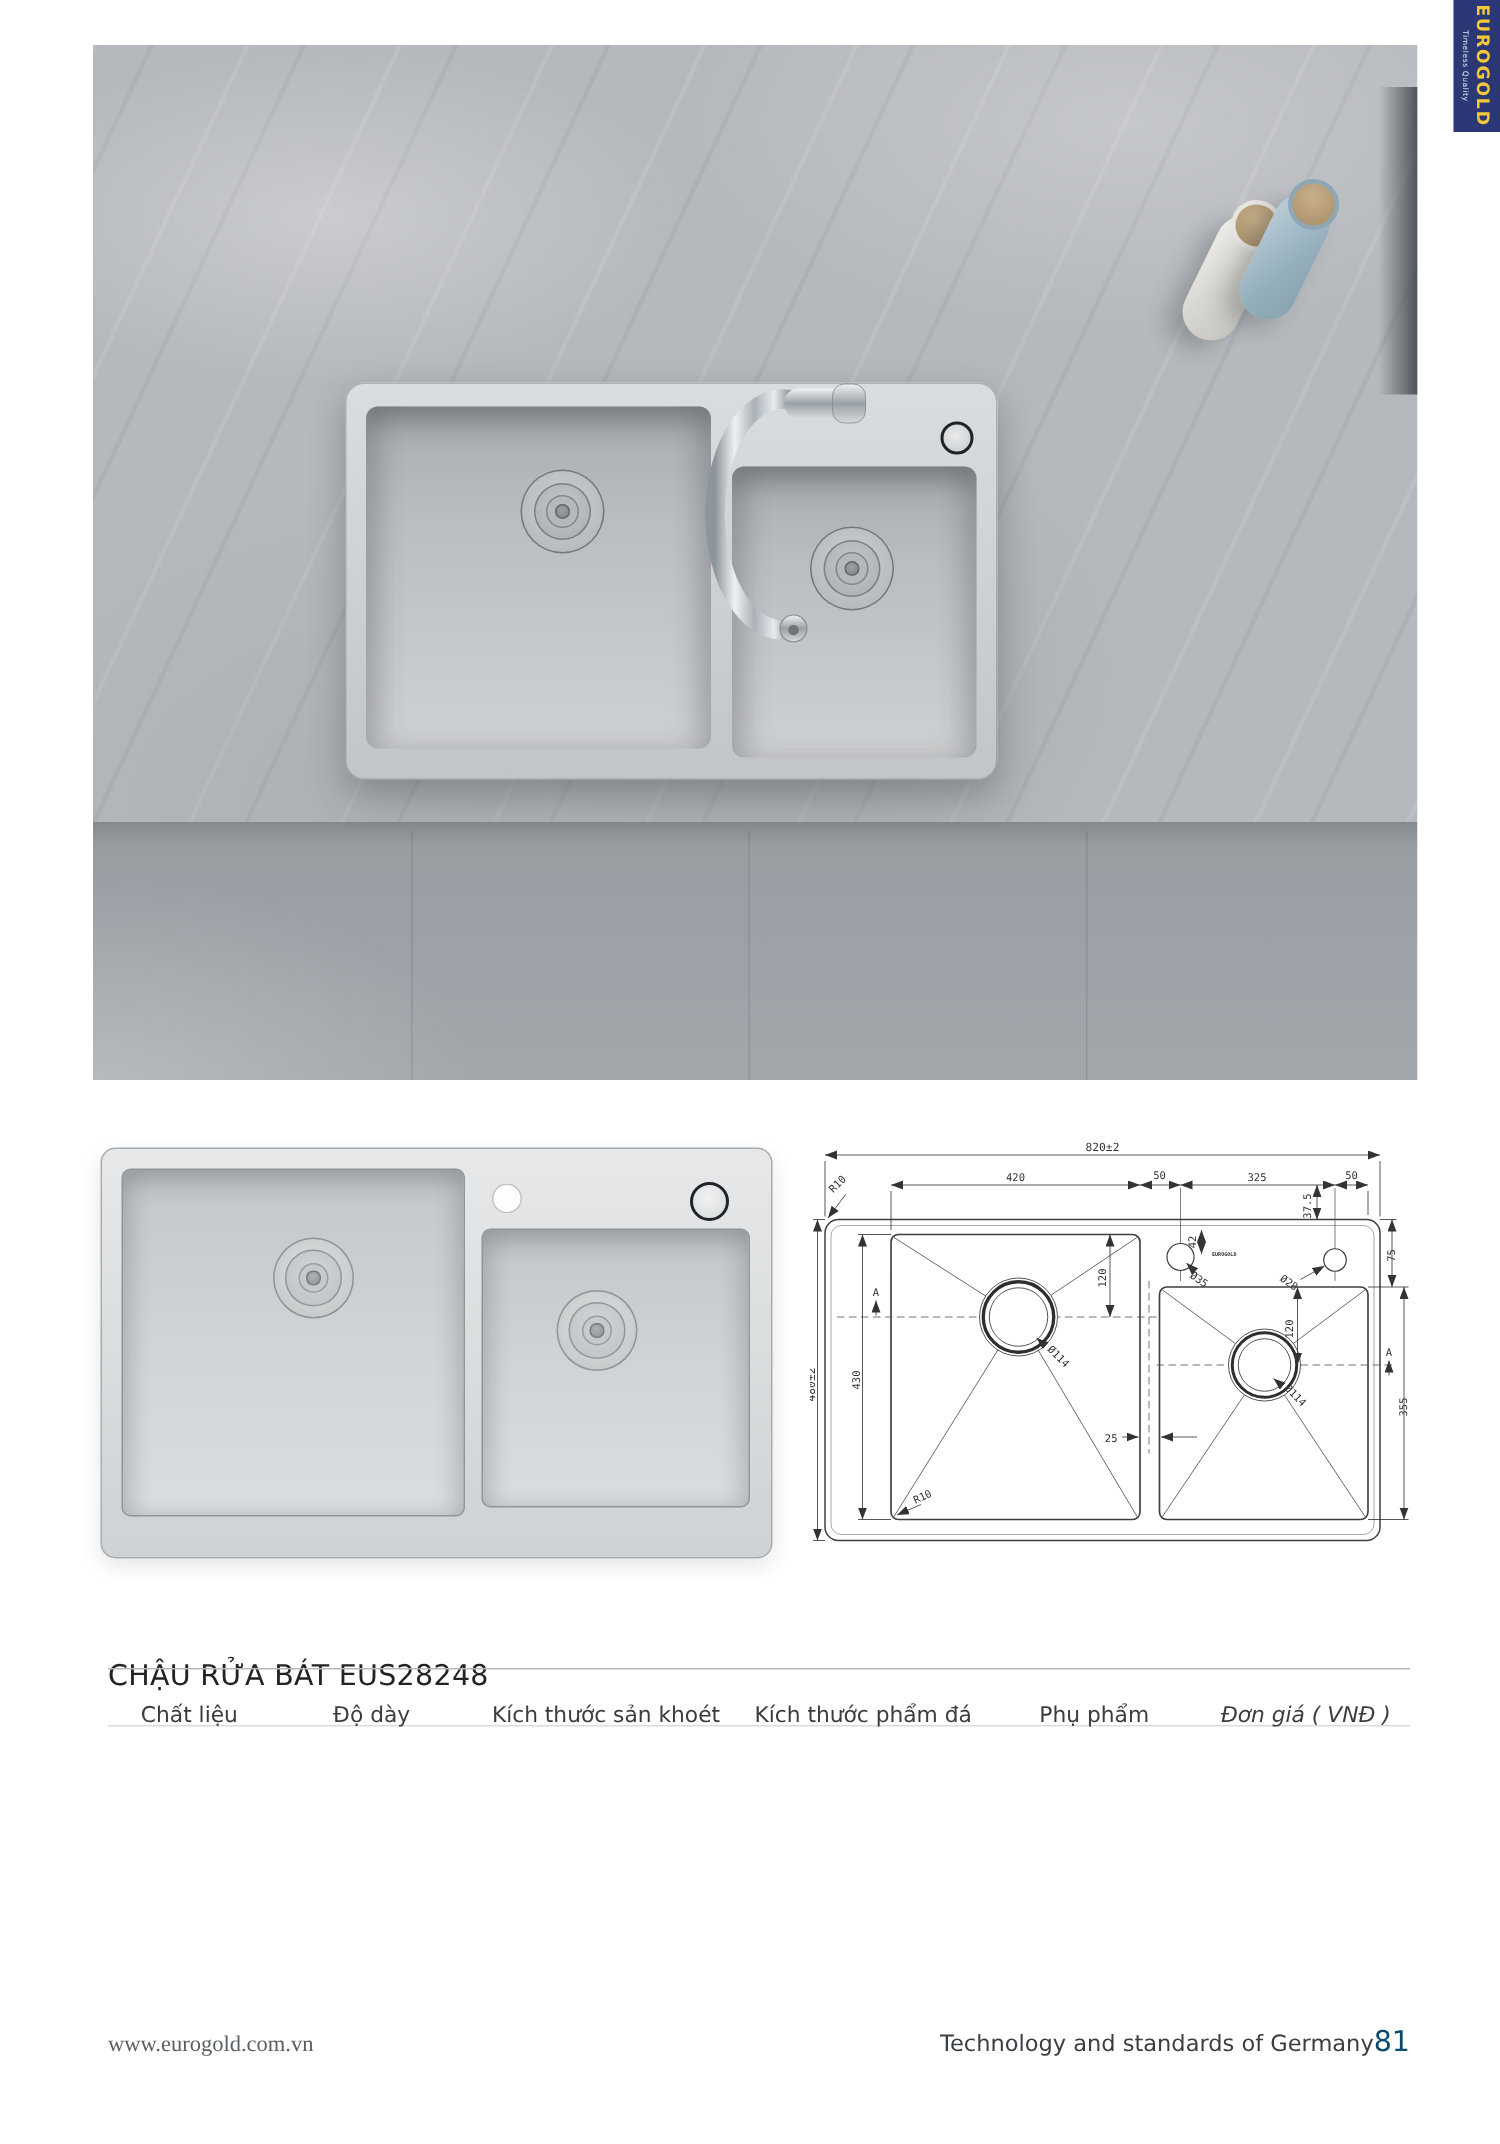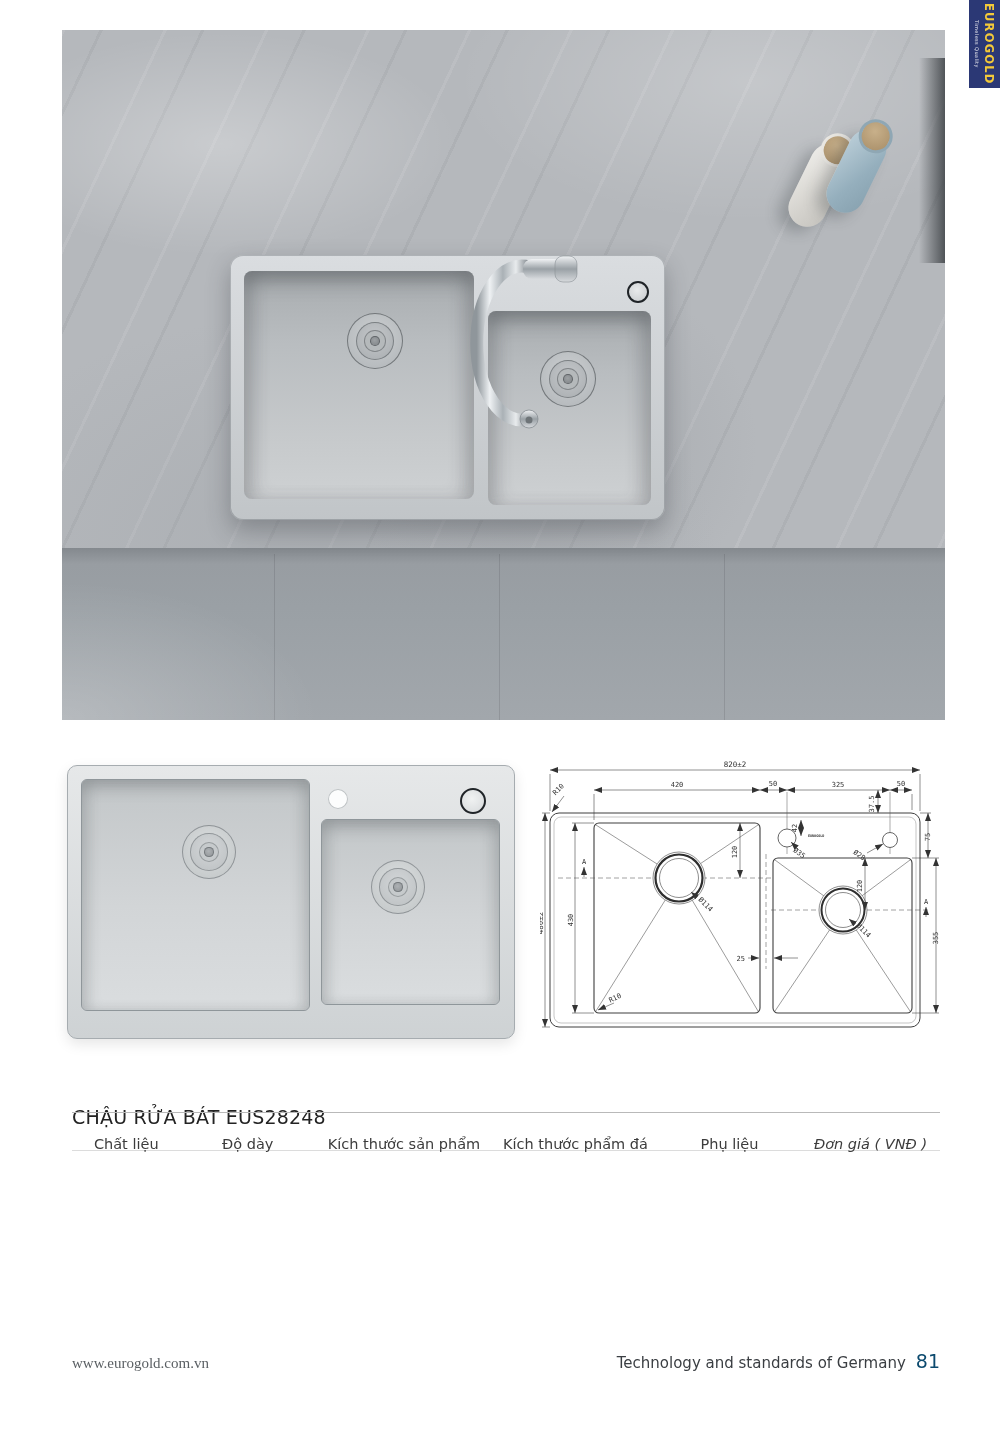--- a/index.html
+++ b/index.html
@@ -101,21 +101,21 @@
   .title-rule{position:absolute;left:72px;right:60px;top:1112px;border-top:1px solid #b9b9b9;}
   .spec{position:absolute;left:72px;right:60px;top:1114px;}
   .spec .hrow{display:flex;height:36px;align-items:center;border-bottom:1px solid #dcdcdc;}
   .spec .drow{display:flex;height:41px;align-items:center;border-bottom:1px solid #dcdcdc;}
   .spec .c{text-align:center;}
   .spec .hrow .c{font-size:14.5px;color:#3c3c3c;margin-top:23px;}
   .spec .drow .c{font-size:13.5px;color:#4a4a4a;}
   .c1{width:12.5%;} .c2{width:15.5%;} .c3{width:20.5%;} .c4{width:19%;} .c5{width:16.5%;} .c6{width:16%;font-style:italic;}
   .footer{position:absolute;left:72px;right:60px;top:1350px;display:flex;justify-content:space-between;align-items:baseline;}
   .footer .site{font-size:15px;color:#5a5f63;font-family:Liberation Serif, serif;}
-  .footer .right{display:flex;align-items:baseline;gap:10px;}
+  .footer .right{display:flex;align-items:baseline;gap:0;}
   .footer .slogan{font-size:15px;color:#3a3e42;}
   .footer .pageno{font-size:19px;color:#0c4a6e;}
 </style>
 </head>
 <body>
 
 <div class="page">
 
   <div class="badge">
     <span class="tagline">Timeless Quality</span>
@@ -294,23 +294,23 @@
     <text x="386" y="146" text-anchor="middle" font-size="8">A</text>
   </svg>
 
   <div class="title">CHẬU RỬA BÁT EUS28248</div>
   <div class="title-rule"></div>
 
   <div class="spec">
     <div class="hrow">
       <div class="c c1">Chất liệu</div>
       <div class="c c2">Độ dày</div>
-      <div class="c c3">Kích thước sản phẩm</div>
+      <div class="c c3">Kích thước sản khoét</div>
       <div class="c c4">Kích thước phẩm đá</div>
-      <div class="c c5">Phụ liệu</div>
+      <div class="c c5">Phụ phẩm</div>
       <div class="c c6">Đơn giá ( VNĐ )</div>
     </div>
   </div>
 
   <div class="footer">
     <span class="site">www.eurogold.com.vn</span>
     <span class="right">
       <span class="slogan">Technology and standards of Germany</span>
       <span class="pageno">81</span>
     </span>

